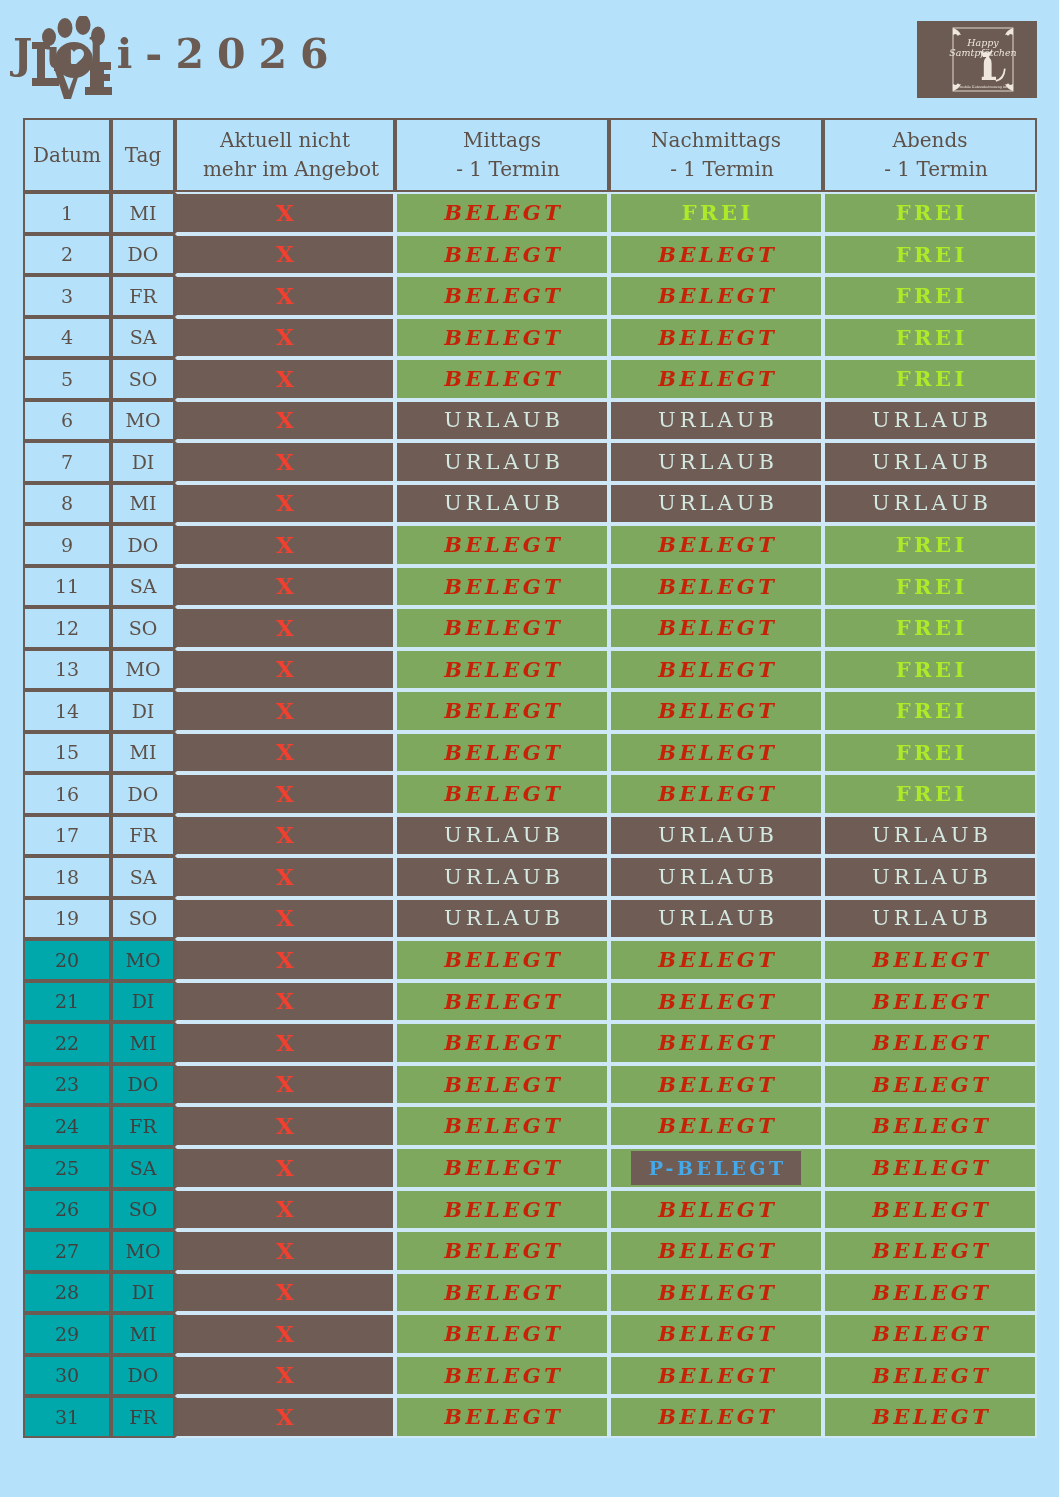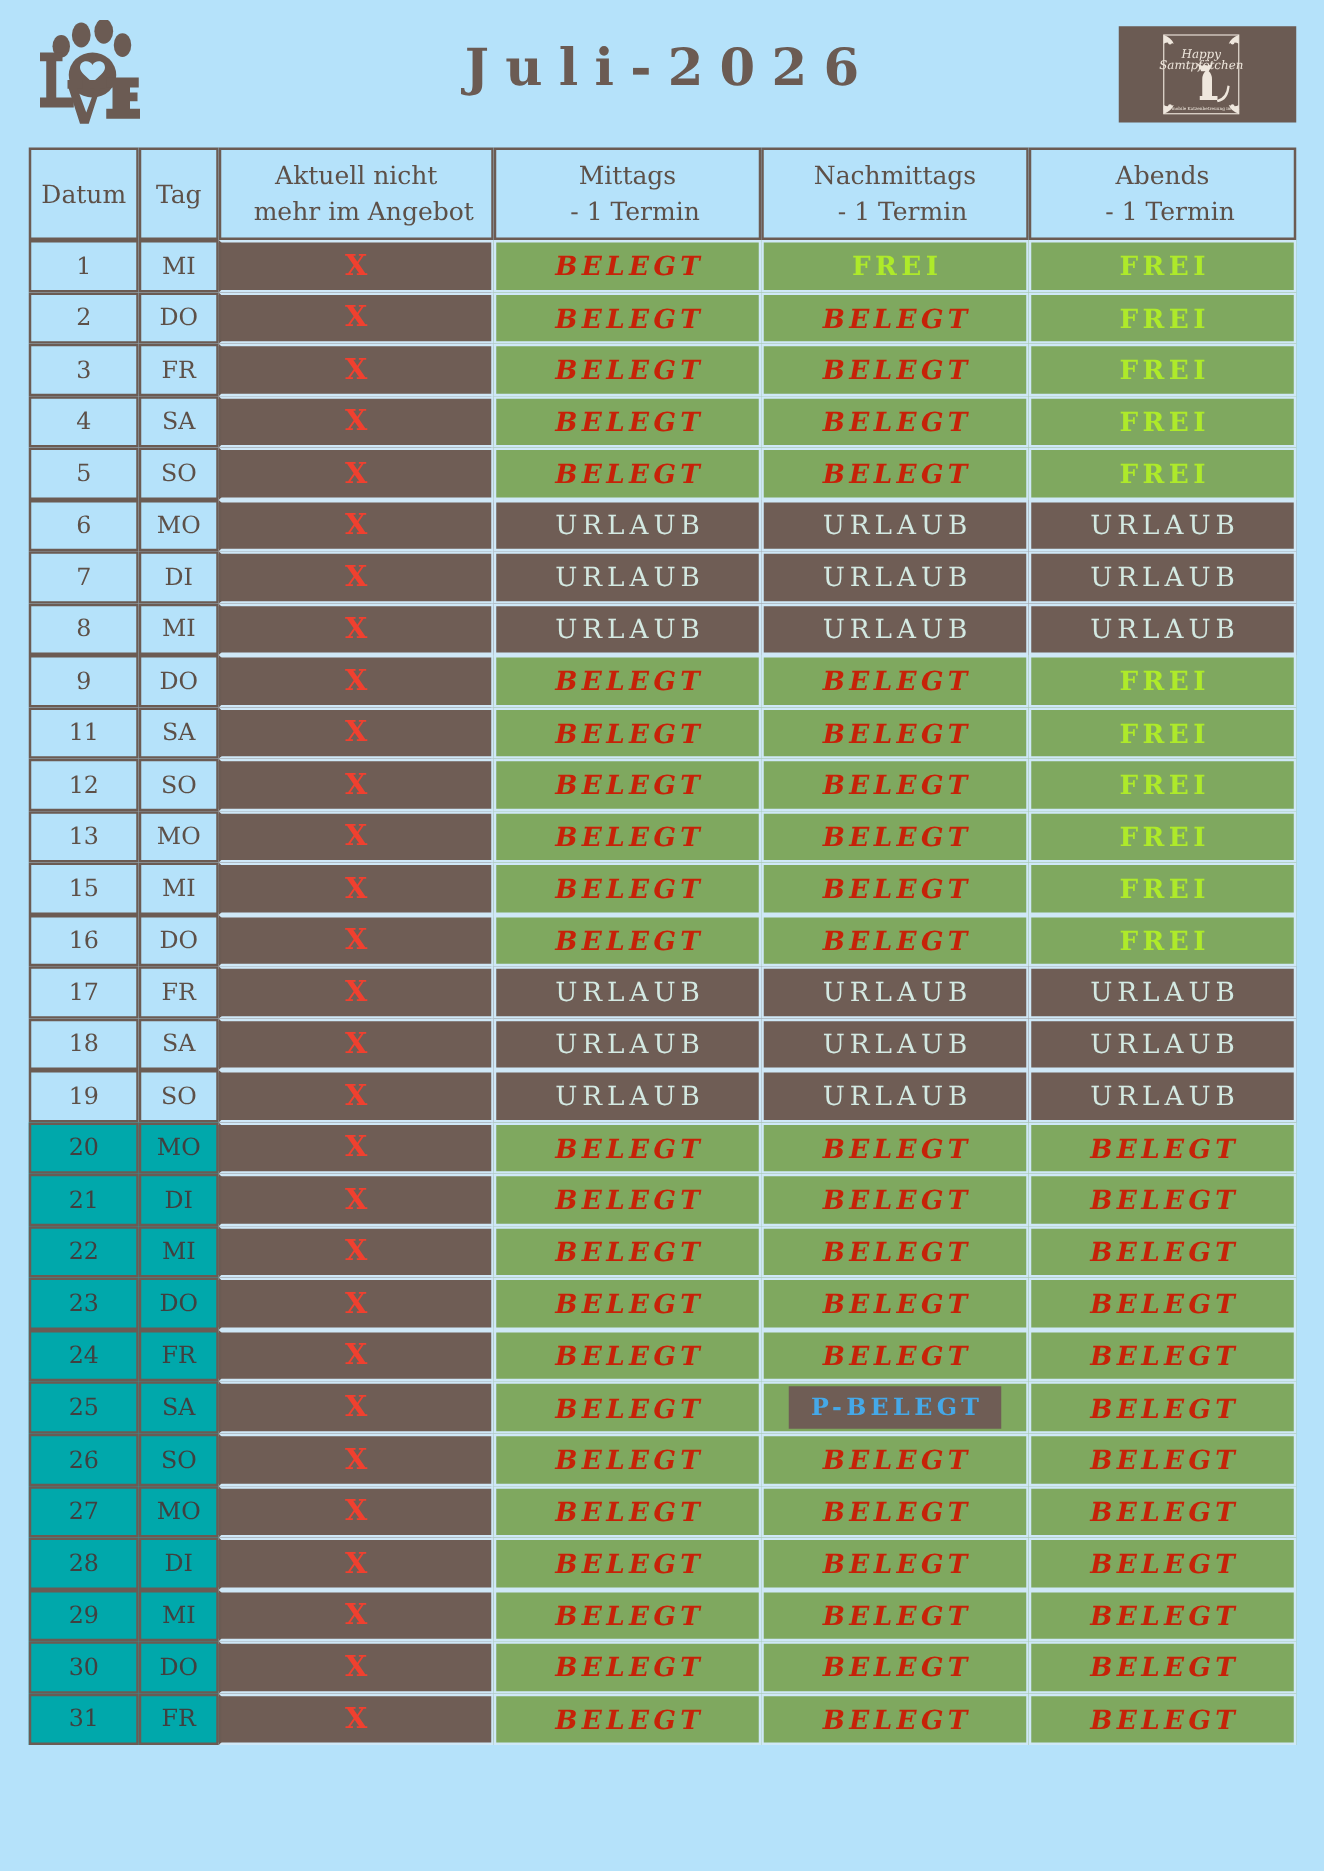--- a/index.html
+++ b/index.html
@@ -34,35 +34,34 @@
     top: 16px;
     width: 104px;
     height: 88px;
   }
 
   .page-title {
     position: absolute;
     left: 0;
     right: 0;
     top: 34px;
-    text-align: center;
     font-family: "DejaVu Serif", serif;
     font-size: 41px;
     font-weight: bold;
     letter-spacing: 13px;
     color: #6b5b53;
     text-indent: 13px;
     line-height: 1;
   }
 
   .logo-happy {
     position: absolute;
     right: 22px;
     top: 21px;
-    width: 142px;
+    width: 120px;
     height: 77px;
     background: #6b5b53;
     overflow: hidden;
   }
   .logo-happy svg { display: block; }
 
   
   .cal-table {
     position: absolute;
     left: 23px;
@@ -354,20 +353,28 @@
         </tr>
         <tr>
           <td class="datum">13</td>
           <td class="tag">MO</td>
           <td class="xcell"><span class="x">X</span></td>
           <td class="slot belegt">BELEGT</td>
           <td class="slot belegt">BELEGT</td>
           <td class="slot frei">FREI</td>
         </tr>
         <tr>
+          <td class="datum">14</td>
+          <td class="tag">DI</td>
+          <td class="xcell"><span class="x">X</span></td>
+          <td class="slot belegt">BELEGT</td>
+          <td class="slot belegt">BELEGT</td>
+          <td class="slot frei">FREI</td>
+        </tr>
+        <tr>
           <td class="datum">15</td>
           <td class="tag">MI</td>
           <td class="xcell"><span class="x">X</span></td>
           <td class="slot belegt">BELEGT</td>
           <td class="slot belegt">BELEGT</td>
           <td class="slot frei">FREI</td>
         </tr>
         <tr>
           <td class="datum">16</td>
           <td class="tag">DO</td>

